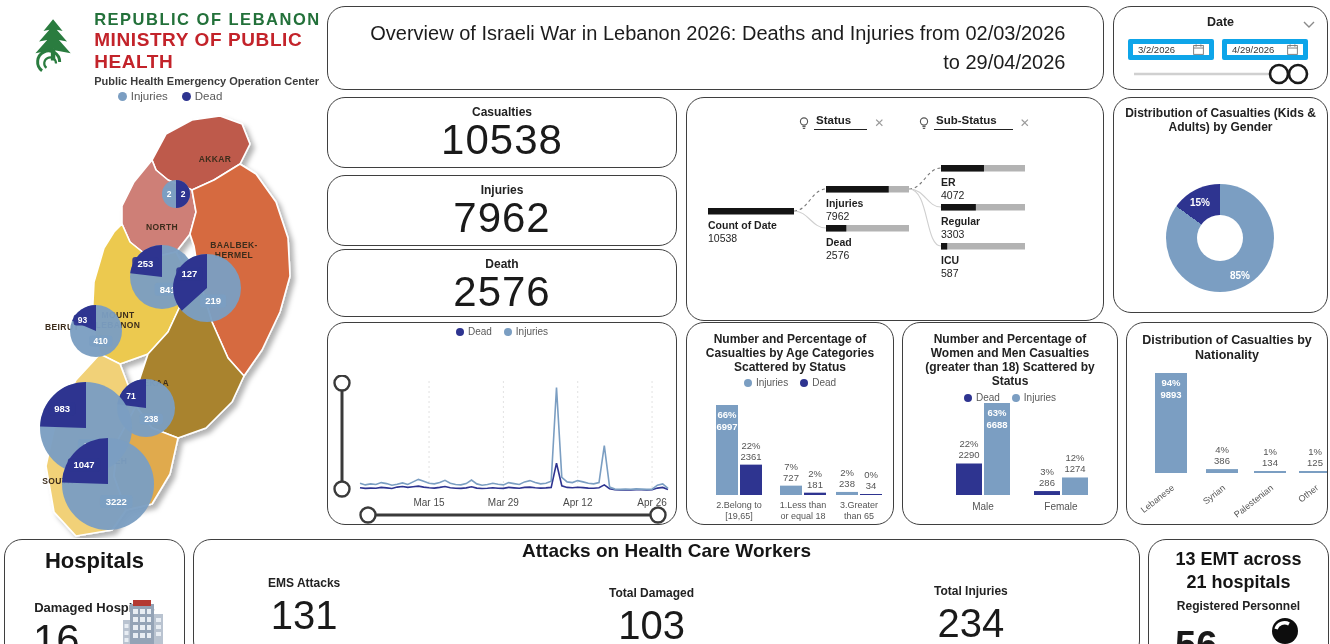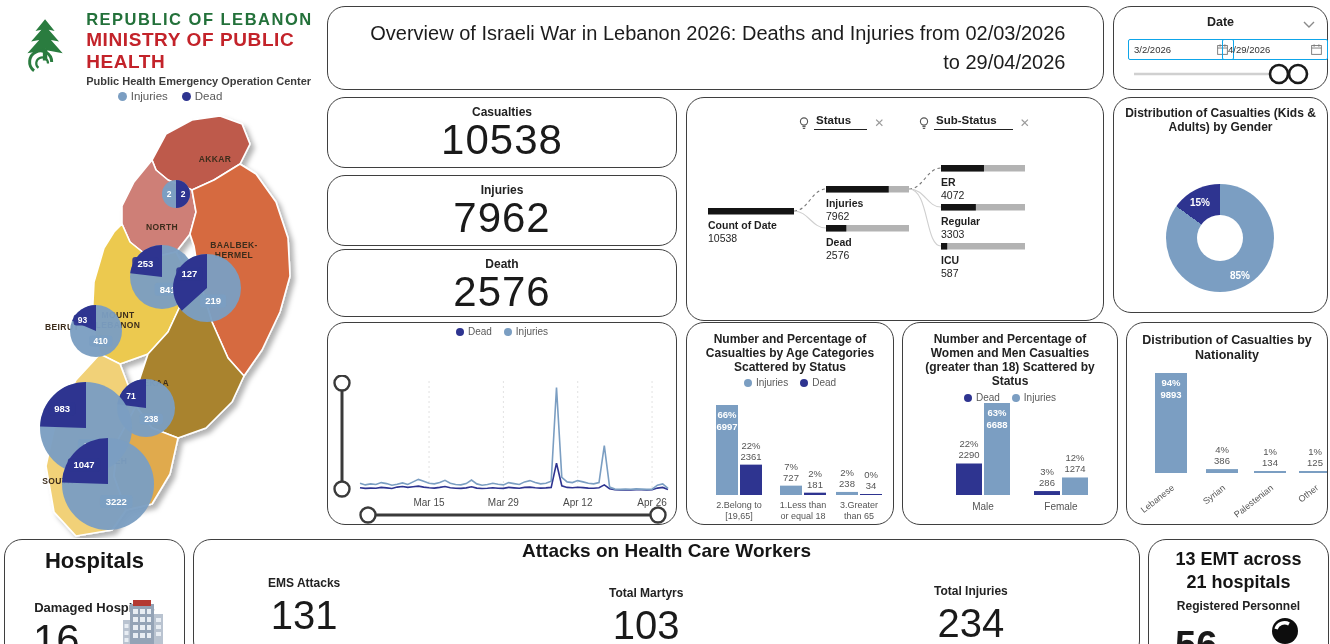--- a/index.html
+++ b/index.html
@@ -3,36 +3,36 @@
 <meta charset="utf-8">
 <style>
   * { margin:0; padding:0; box-sizing:border-box; }
   body { font-family:"Liberation Sans", sans-serif; background:#fff; }
   #page { position:relative; width:1330px; height:644px; overflow:hidden; background:#fff; }
   .card { position:absolute; background:#fff; border:1.6px solid #3f3f3f; border-radius:18px; }
   .ctitle { font-weight:bold; color:#222; text-align:center; line-height:1.18; }
   svg text { font-family:"Liberation Sans", sans-serif; }
 
   
-  #logo-box { position:absolute; left:12px; top:6px; width:305px; height:84px; display:flex; align-items:center; }
+  #logo-box { position:absolute; left:20px; top:6px; width:305px; height:84px; display:flex; align-items:center; }
   #logo-text { margin-left:8px; }
   #logo-l1 { color:#23713a; font-weight:bold; font-size:16.5px; letter-spacing:1.5px; }
   #logo-l2 { color:#c3232a; font-weight:bold; font-size:19px; letter-spacing:0.6px; }
   #logo-l3 { color:#3c3c3c; font-weight:bold; font-size:11px; margin-top:2px; }
   #top-legend { position:absolute; left:60px; top:90px; width:220px; display:flex; justify-content:center; gap:14px;
                 font-size:11.5px; color:#5a5a5a; align-items:center; }
   .dot { display:inline-block; width:9px; height:9px; border-radius:50%; margin-right:4px; vertical-align:-1px; }
 
   #title-card { left:327px; top:6px; width:777px; height:84px; display:flex; align-items:center; justify-content:center; }
   #title-card .t { font-size:20px; font-weight:normal; color:#1c1c1c; text-align:right; width:700px; line-height:1.45; }
 
   
   #date-card { left:1113px; top:6px; width:215px; height:84px; }
   #date-label { text-align:center; font-weight:bold; font-size:12.5px; color:#222; margin-top:8px; }
-  .dateinput { position:absolute; top:32px; height:21px; width:106px; border:1px solid #0ea5e9; border-radius:2px;
+  .dateinput { position:absolute; top:32px; height:21px; width:86px; border:5px solid #0ea5e9; border-radius:2px;
                display:flex; align-items:center; justify-content:space-between; padding:0 5px; font-size:9.5px; color:#333; }
   #date-chevron { position:absolute; right:12px; top:14px; }
 
   
   .kpi-card { left:327px; width:350px; height:71px; text-align:center; }
   .kpi-label { font-size:12px; font-weight:bold; color:#222; margin-top:7px; }
   .kpi-value { font-size:42px; font-weight:400; color:#1a1a1a; letter-spacing:1px; line-height:1.0; }
 
   
   #tree-card { left:686px; top:97px; width:418px; height:224px;padding-left:24px; }
@@ -444,21 +444,21 @@
     </svg>
   </div>
 
   <div id="attacks-card" class="card">
     <div id="attacks-title">Attacks on Health Care Workers</div>
     <div class="att-kpi" style="left:74px; top:36px;">
       <div class="lab">EMS Attacks</div>
       <div class="val">131</div>
     </div>
     <div class="att-kpi" style="left:415px; top:46px;">
-      <div class="lab">Total Martyrs</div>
+      <div class="lab">Total Damaged</div>
       <div class="val">103</div>
     </div>
     <div class="att-kpi" style="left:740px; top:44px;">
       <div class="lab">Total Injuries</div>
       <div class="val">234</div>
     </div>
   </div>
 
   <div id="emt-card" class="card">
     <div id="emt-title">13 EMT across 21 hospitals</div>

